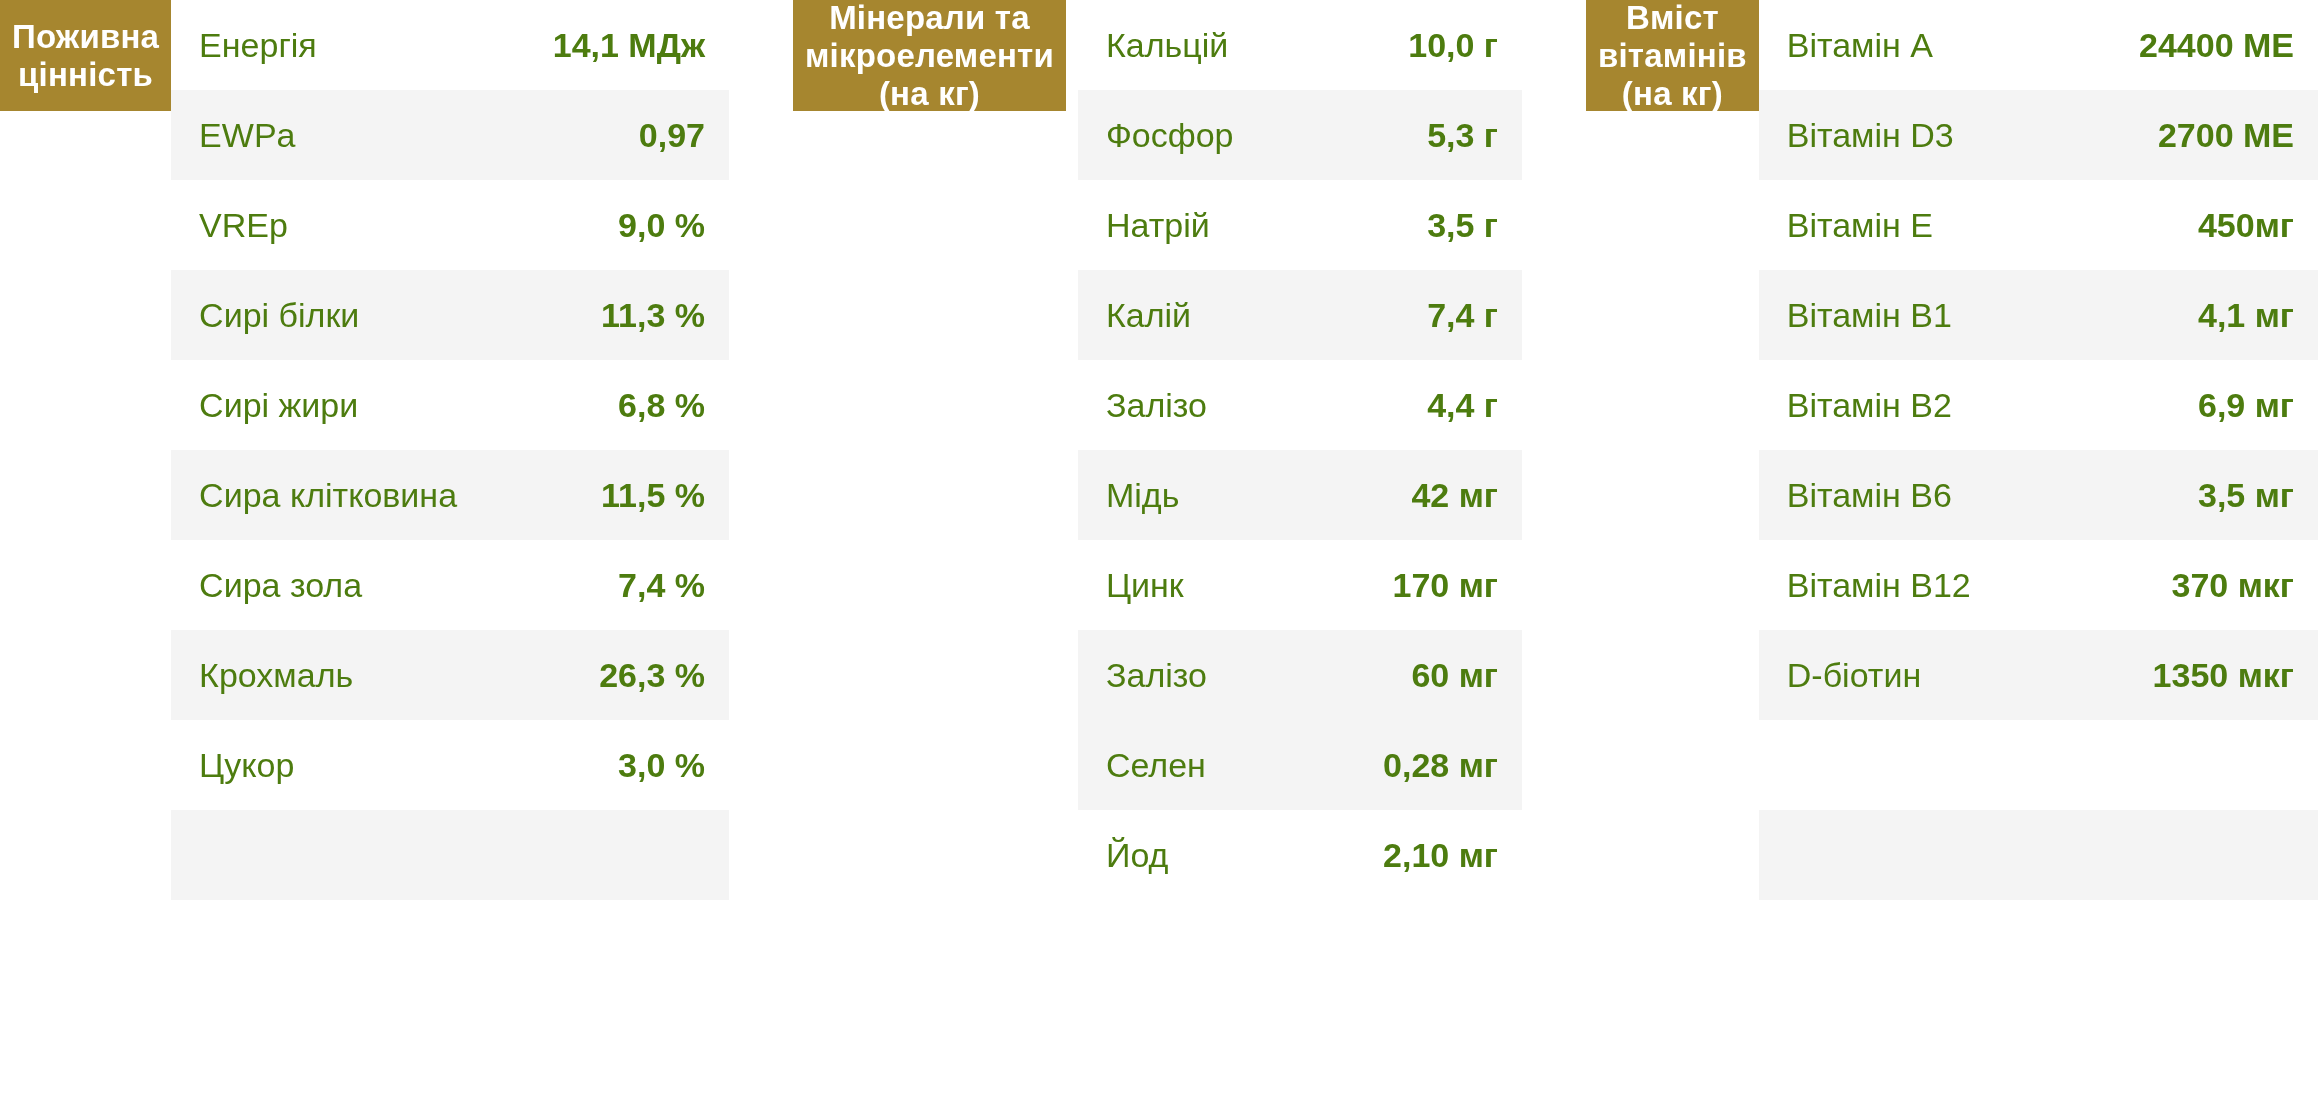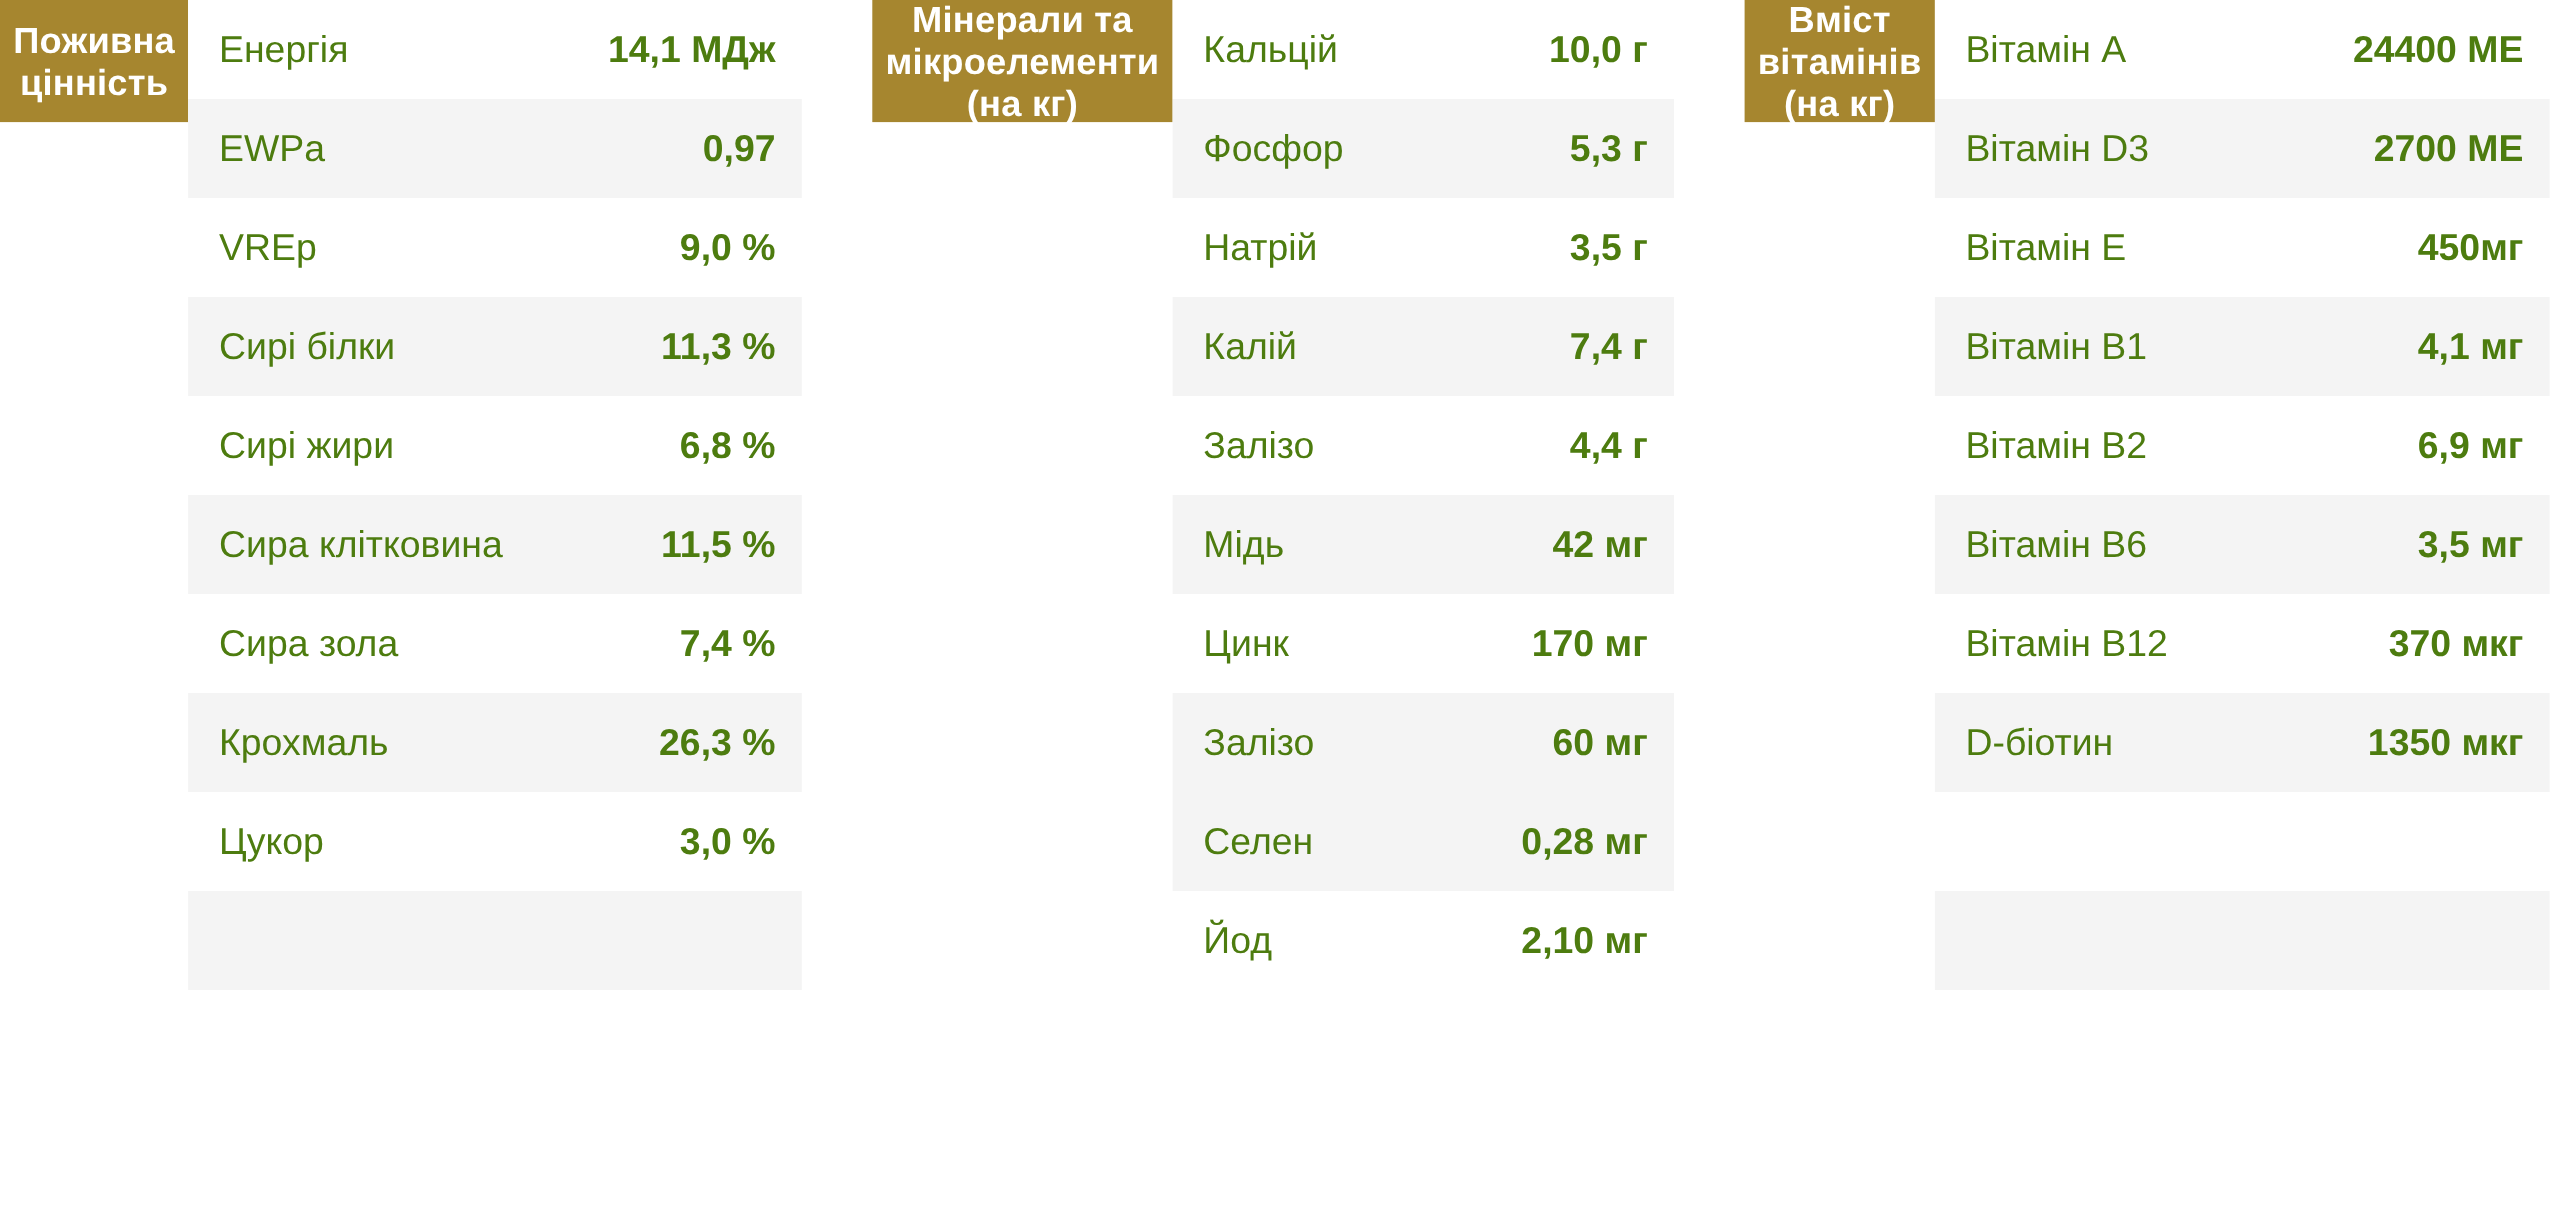--- a/index.html
+++ b/index.html
@@ -20,21 +20,21 @@
     flex-direction: row;
     height: 1107px;
   }
   .gap-col {
     width: 64px;
     flex: 0 0 64px;
     background: #ffffff;
     height: 1107px;
   }
   .col-1 { flex: 0 0 729px; width: 729px; }
-  .col-2 { flex: 0 0 729px; width: 729px; }
+  .col-2 { flex: 0 0 729px; width: 729px; gap: 12px; }
   .col-3 { flex: 0 0 732px; width: 732px; }
 
   .thead {
     background: #a6862f;
     color: #ffffff;
     height: 111px;
     flex: 0 0 111px;
     display: flex;
     align-items: center;
     justify-content: center;

